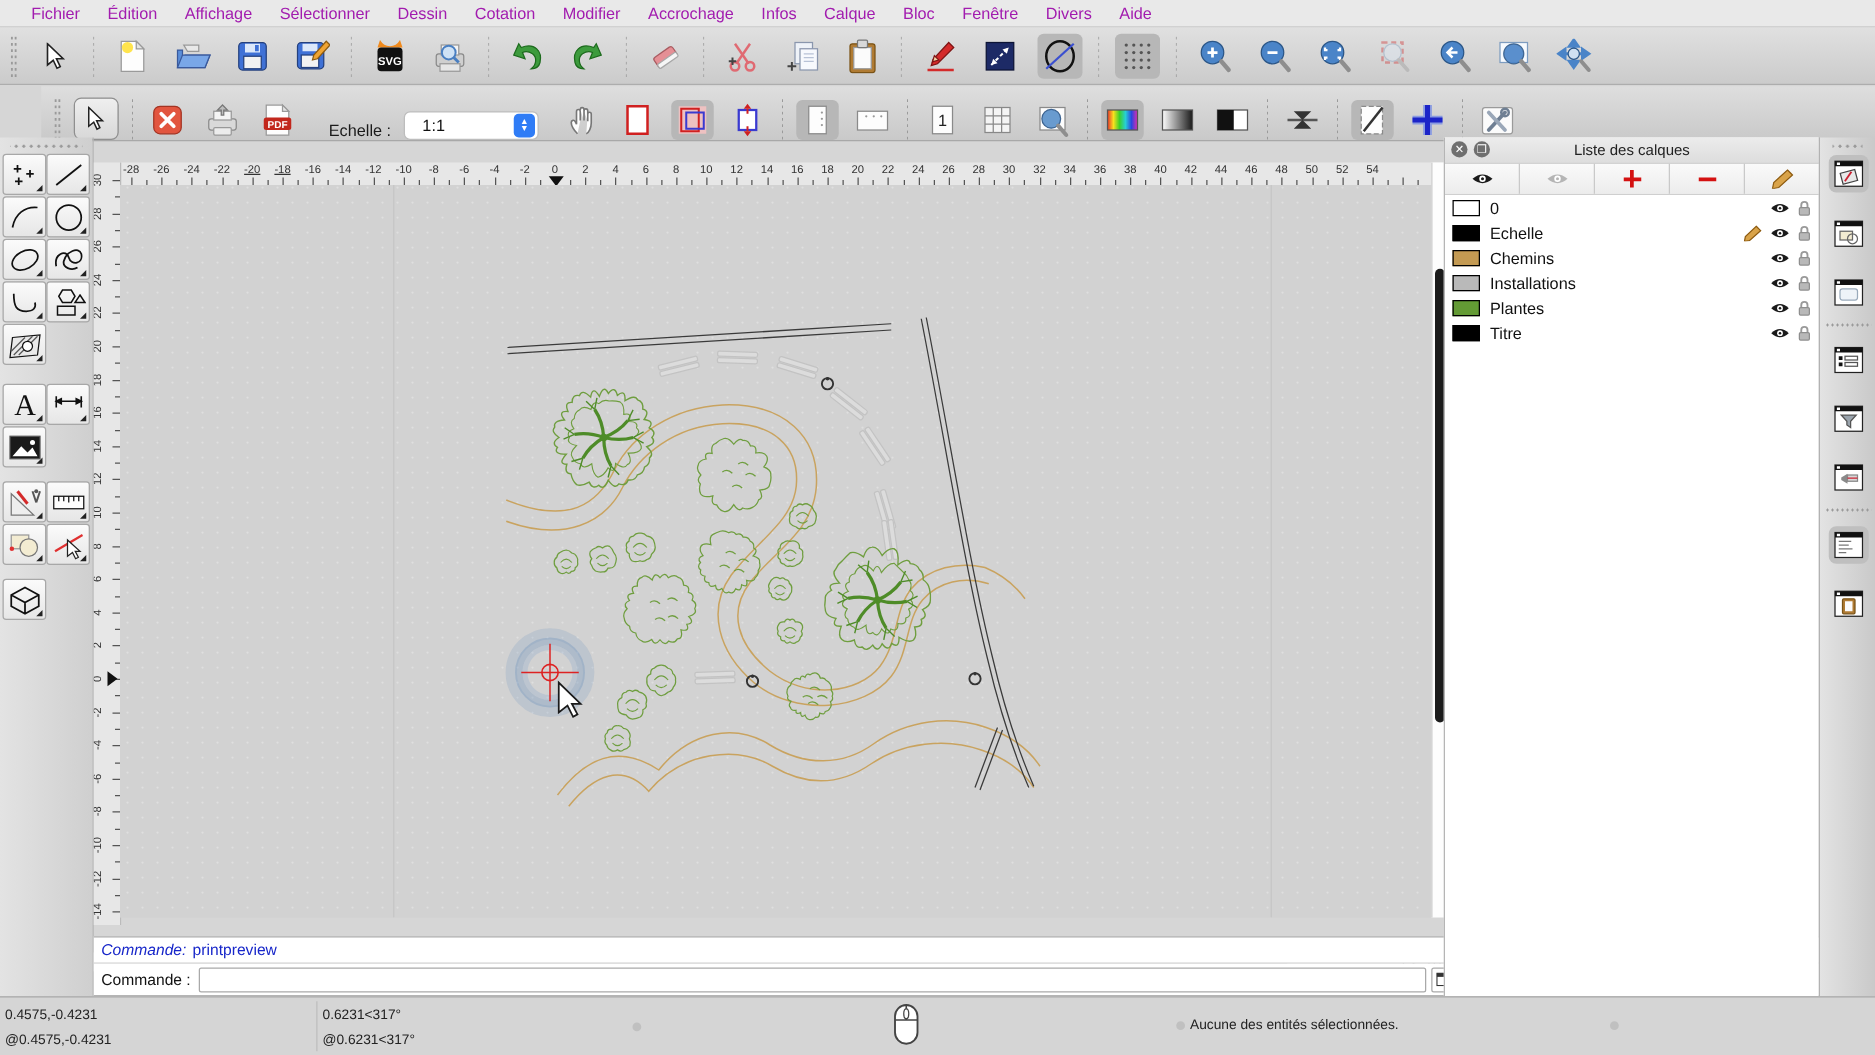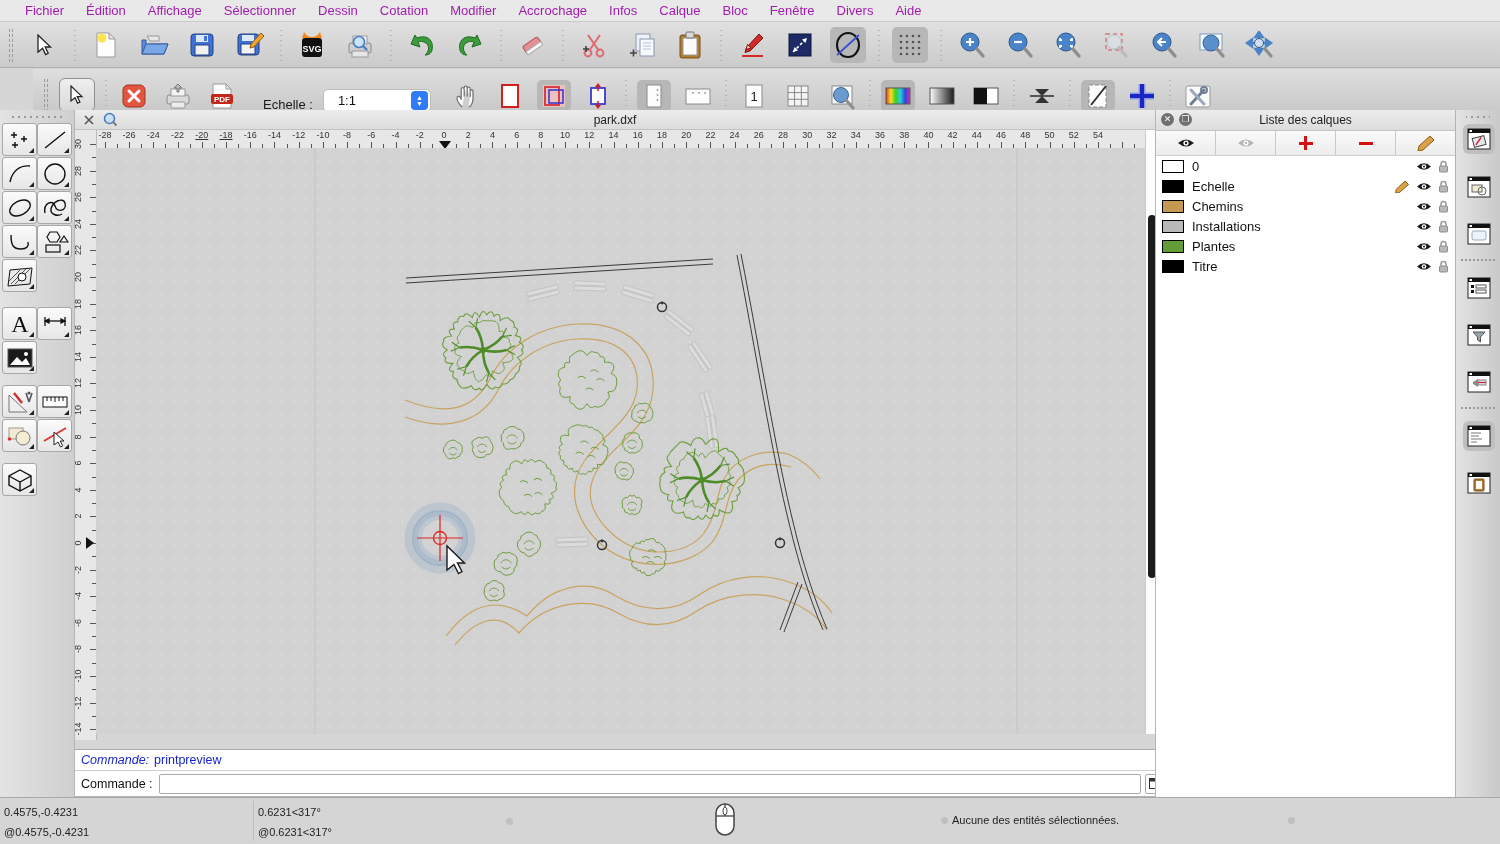--- a/index.html
+++ b/index.html
@@ -639,30 +639,20 @@
         <span class="ctri"></span>
       </div>
     <div class="pbtn" style="left:2px;top:353px">
         <svg width="28" height="26">
           <path d="M14,3 L25,9 L25,18 L14,24 L3,18 L3,9 Z M3,9 L14,15 L25,9 M14,15 L14,24" fill="none" stroke="#111" stroke-width="1.4"></path>
         </svg>
         <span class="ctri"></span>
       </div>
   </div>
 
-  <div class="tabbar">
-    <svg width="12" height="12" style="margin-left:8px">
-        <path d="M2,2 L10,10 M10,2 L2,10" stroke="#555" stroke-width="1.6"></path>
-      </svg>
-    <svg width="15" height="15" style="margin-left:8px">
-        <circle cx="6.5" cy="6.5" r="5" fill="#cfe0f2" stroke="#4a7fc1" stroke-width="1.6"></circle>
-        <line x1="10" y1="10" x2="13.5" y2="13.5" stroke="#777" stroke-width="2"></line>
-      </svg>
-    <span class="tabtitle">park.dxf</span>
-  </div>
 
   <div class="ruler" id="hruler">
       <div class="htick" style="left: 8.92px; height: 6px;"></div>
       <div class="hlab" style="left: 8.92px;">-28</div>
       <div class="htick" style="left: 21.03px; height: 4px;"></div>
       <div class="htick" style="left: 33.14px; height: 6px;"></div>
       <div class="hlab" style="left: 33.14px;">-26</div>
       <div class="htick" style="left: 45.25px; height: 4px;"></div>
       <div class="htick" style="left: 57.36px; height: 6px;"></div>
       <div class="hlab" style="left: 57.36px;">-24</div>

